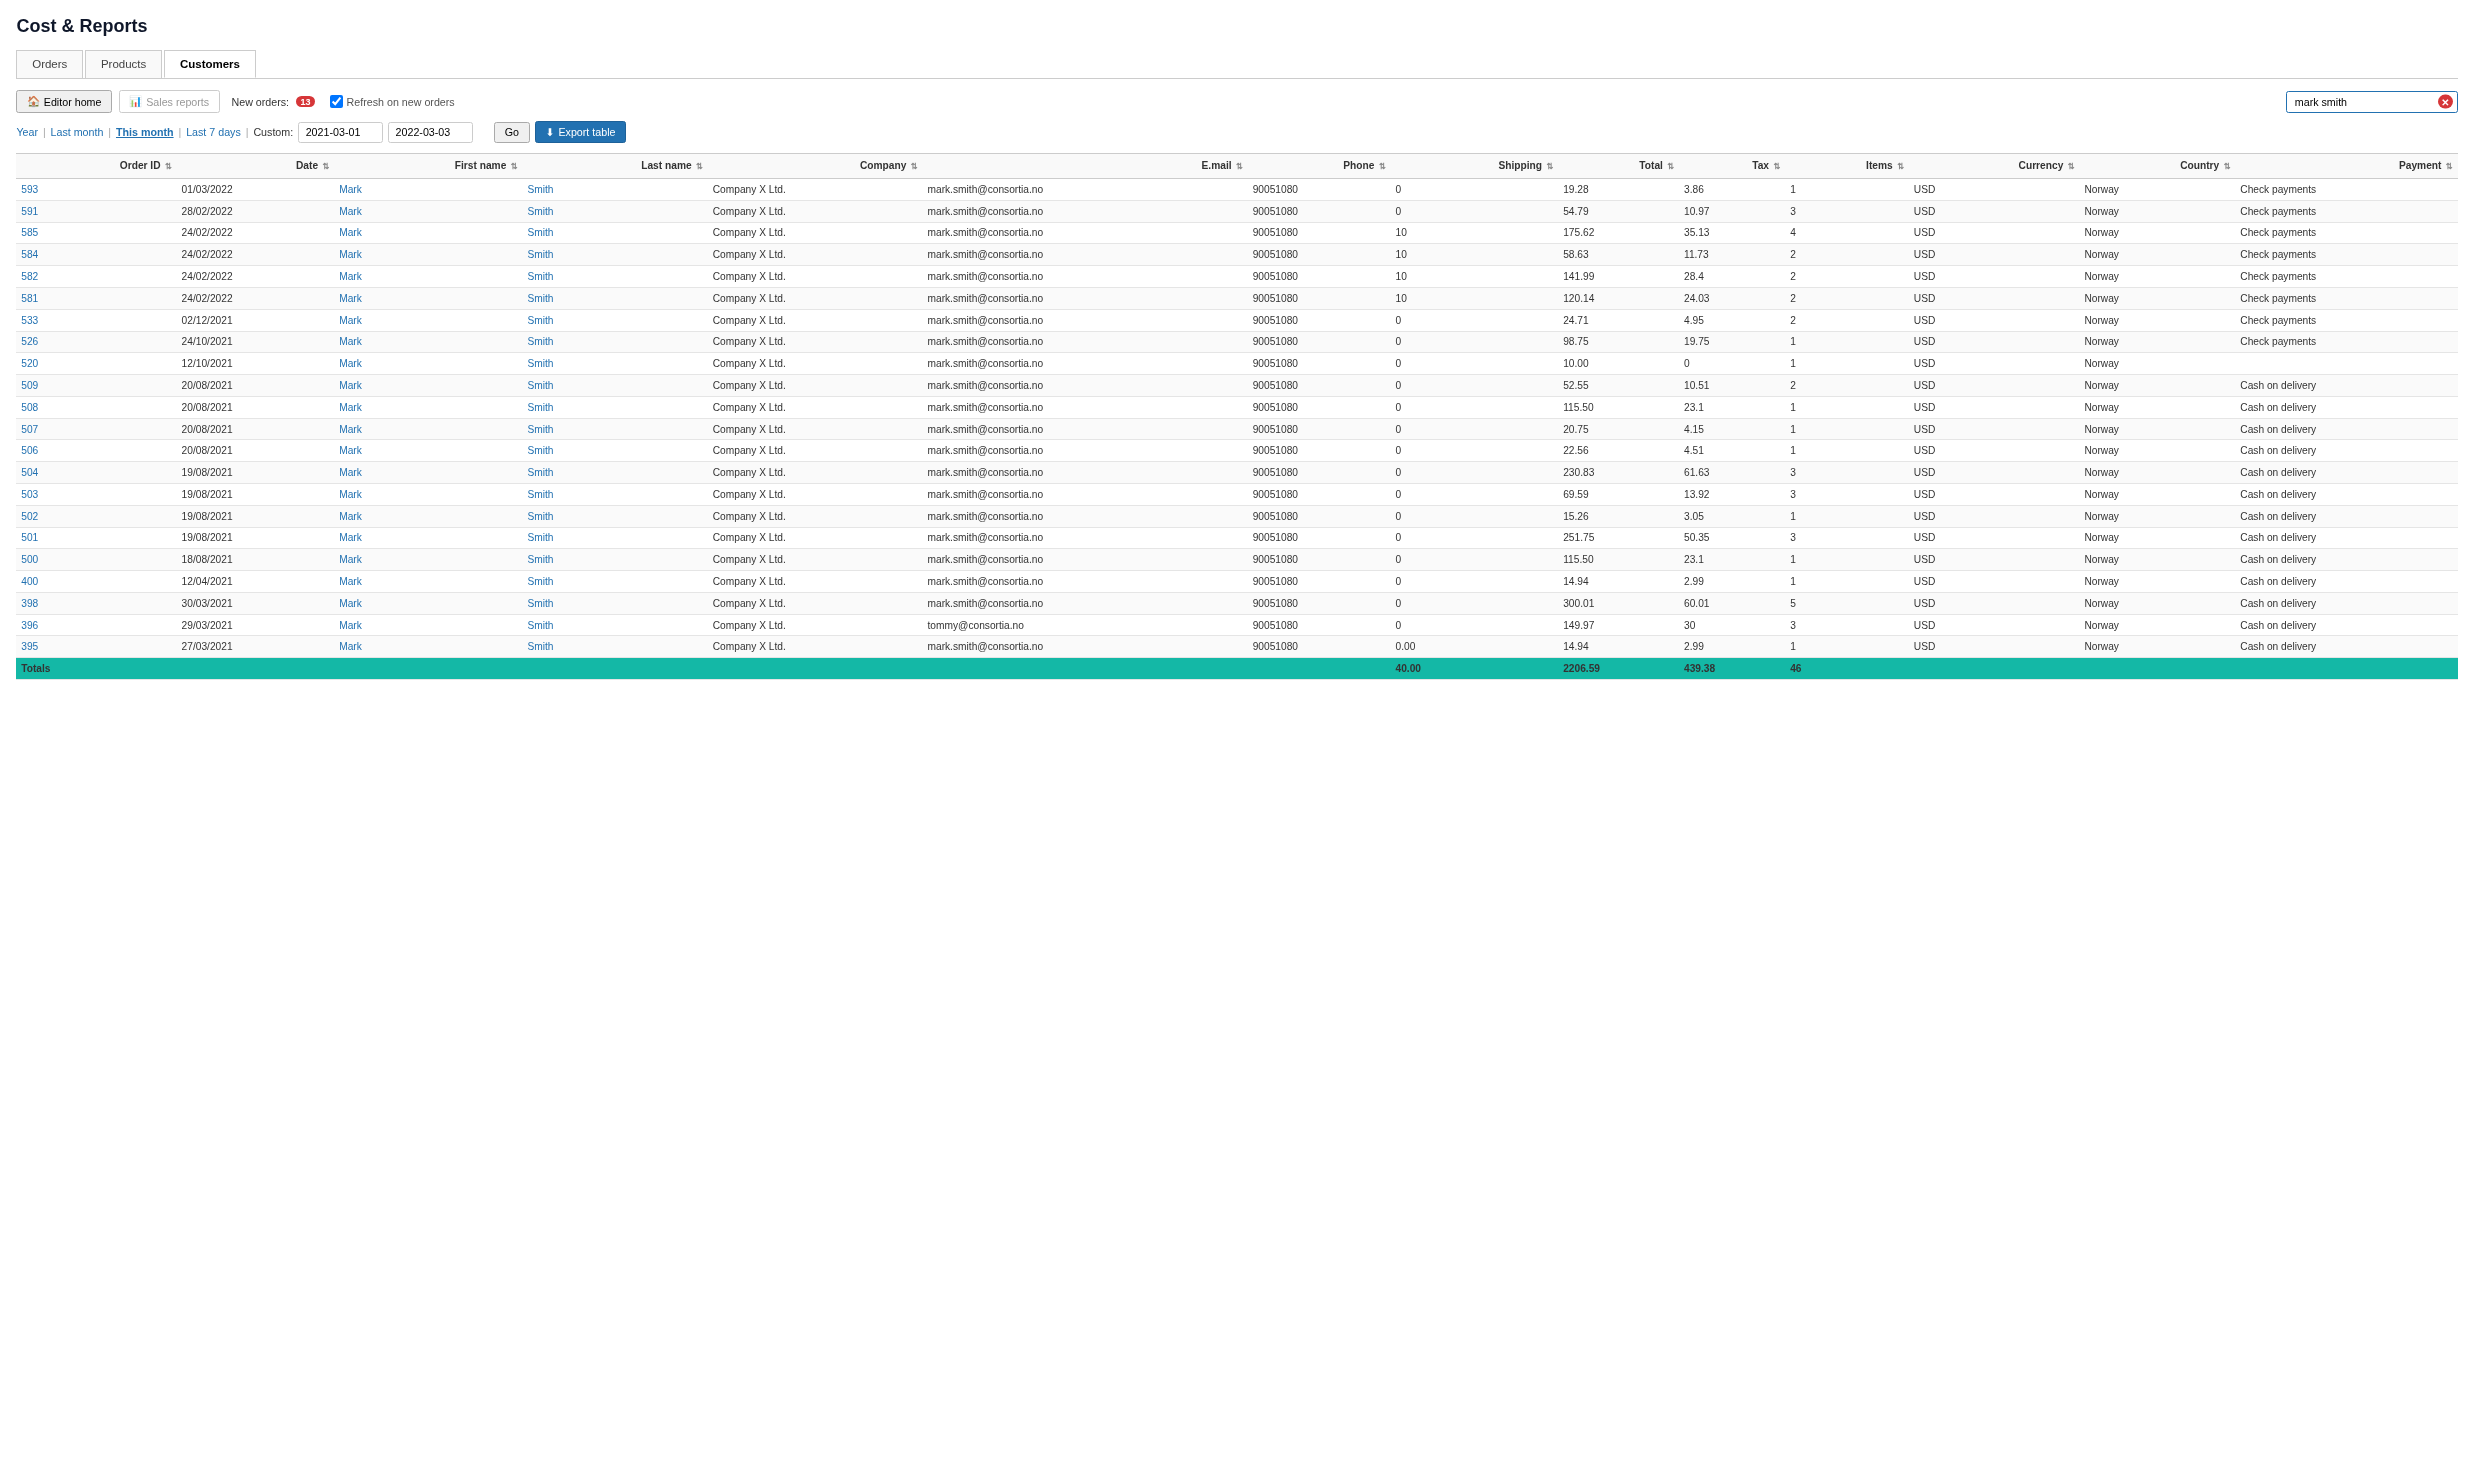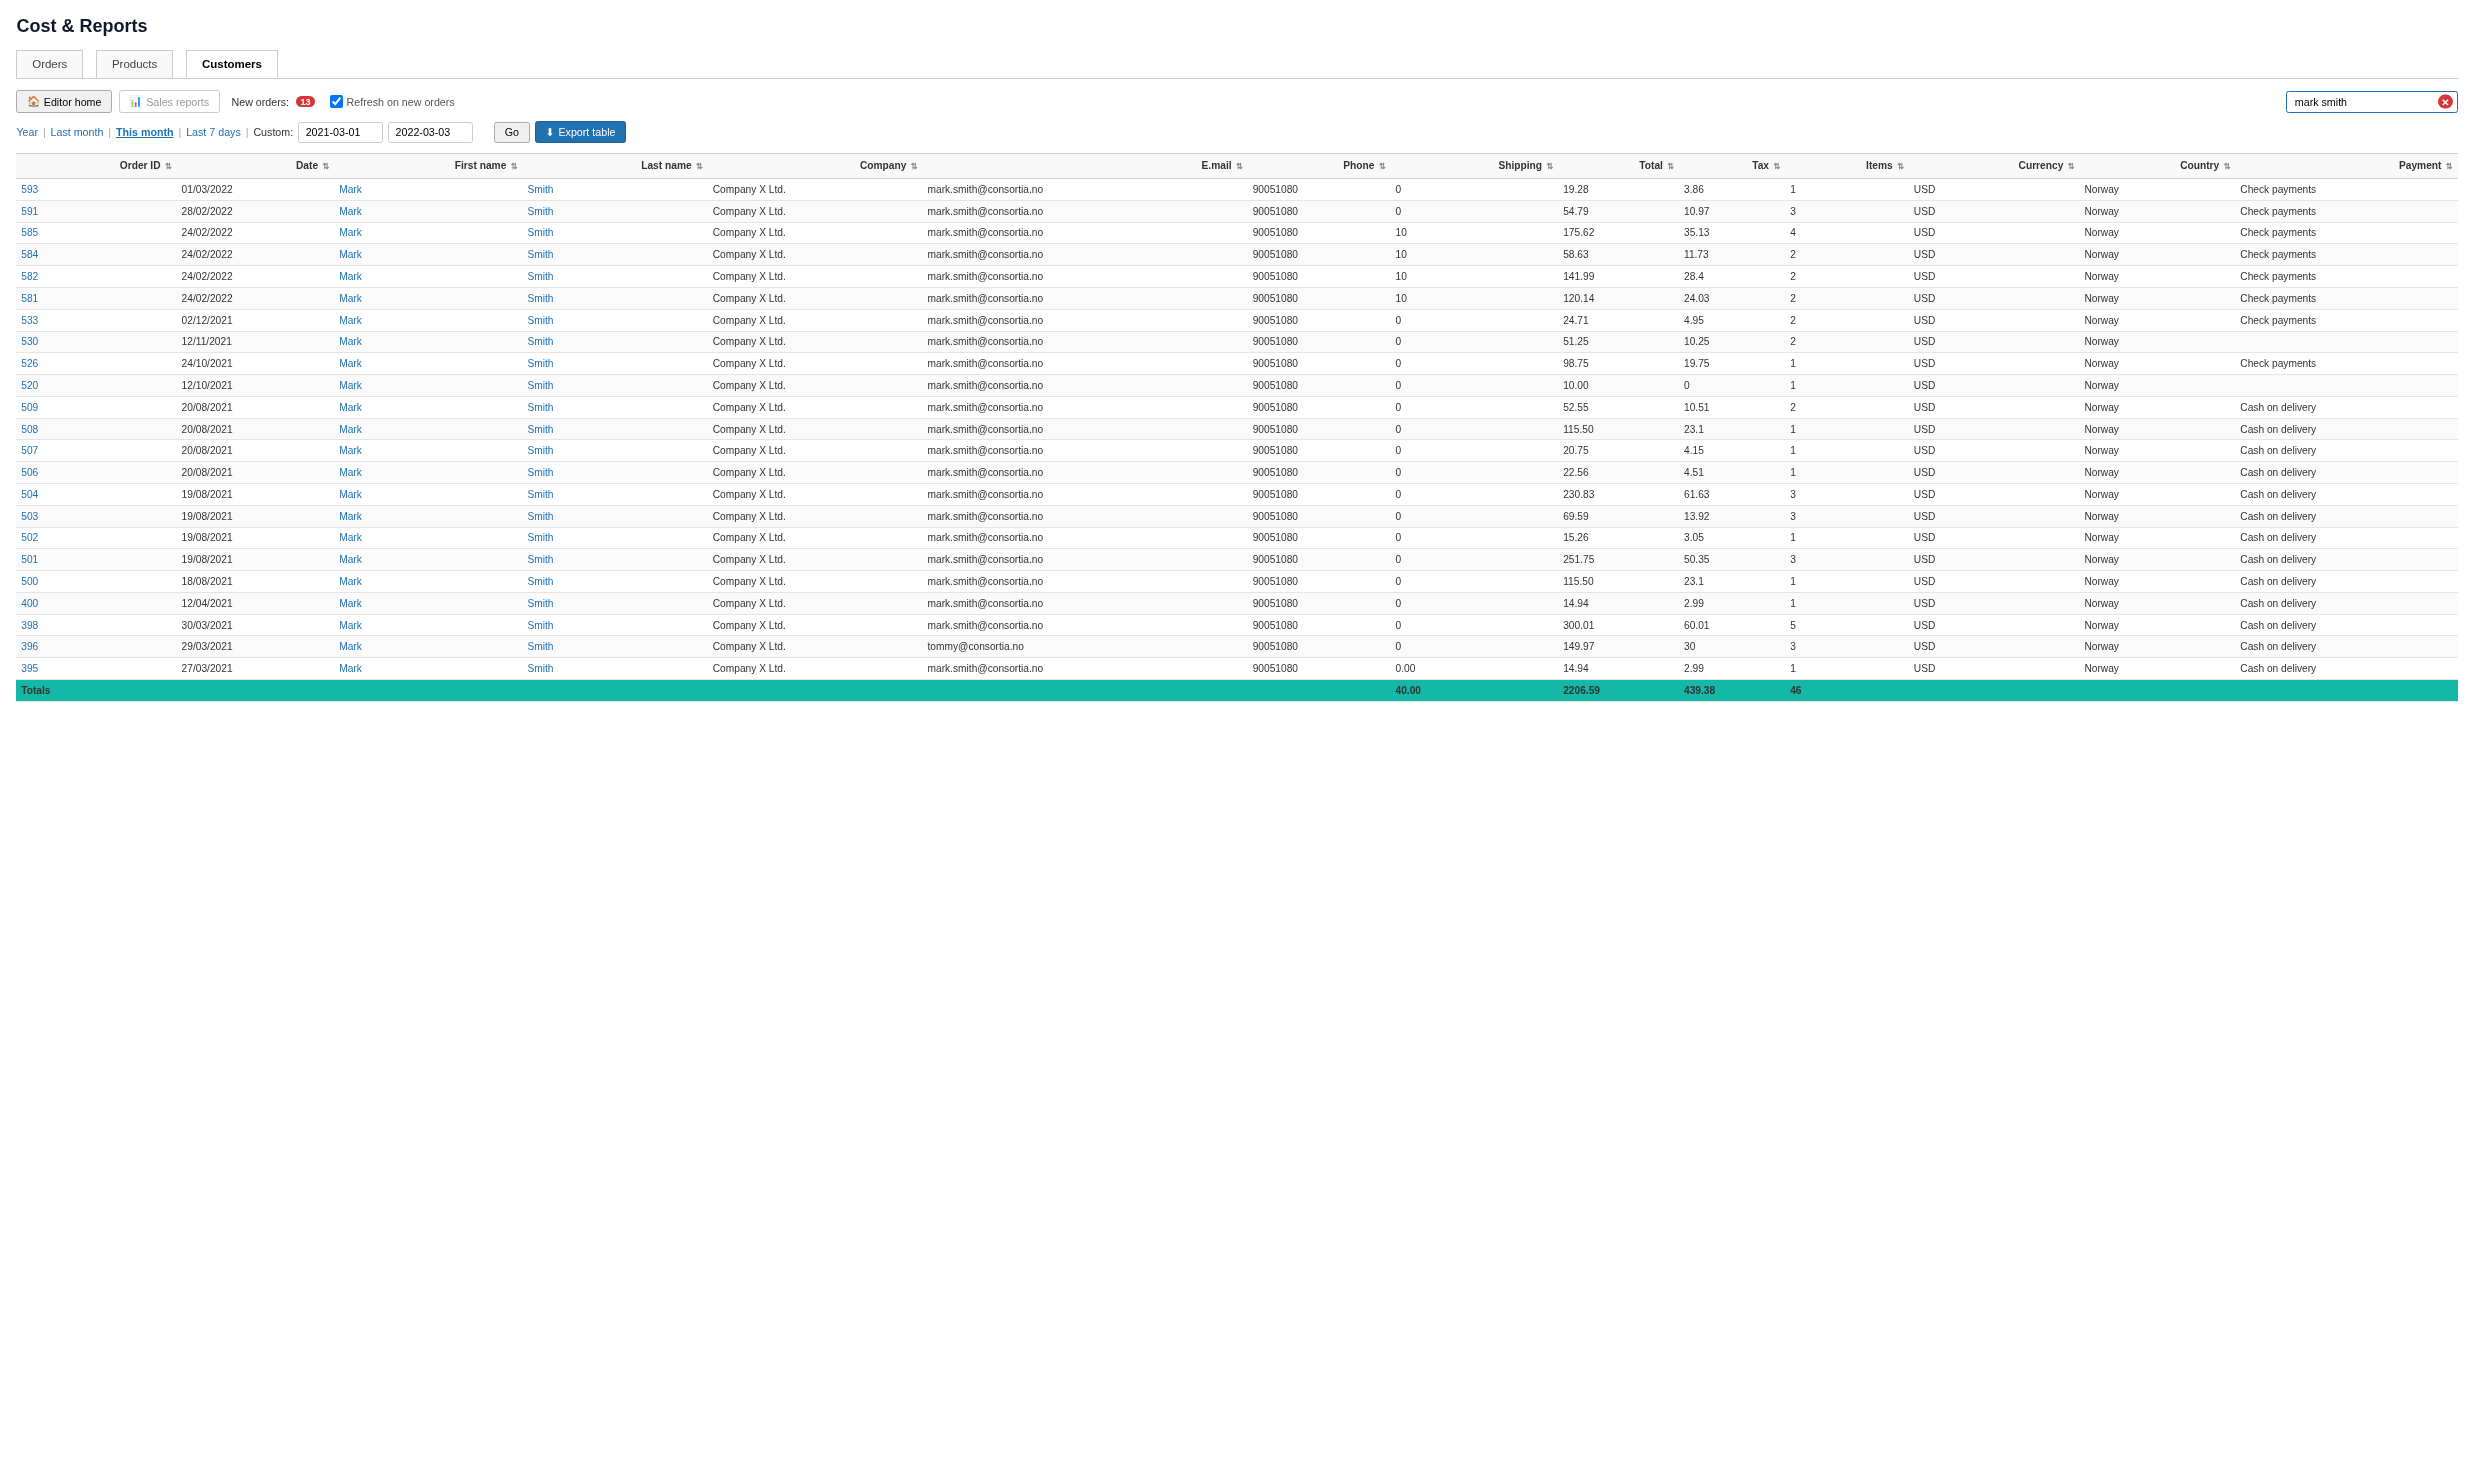--- a/index.html
+++ b/index.html
@@ -1,20 +1,20 @@
 <!DOCTYPE html>
 <html style="font-size:13px"><head>
   <meta charset="utf-8">
   <style>
     * { box-sizing: border-box; margin: 0; padding: 0; }
     body { font-family: -apple-system, BlinkMacSystemFont, 'Segoe UI', Arial, sans-serif; font-size: 10.7px; background: #f1f1f1; color: #333; }
     .page-wrapper { background: #fff; padding: 16.4px; min-height: 100vh; }
     h1 { font-size: 18px; font-weight: 600; margin-bottom: 13px; color: #0f172a; }
     .tabs { display: flex; border-bottom: 1.6px solid #ccc; margin-bottom: 11.5px; }
-    .tab { padding: 6.6px 14.8px; font-size: 11.5px; cursor: pointer; border: 0.8px solid #ccc; border-bottom: none; background: #f9f9f9; color: #444; margin-right: 13px; font-weight: 500; }
+    .tab { padding: 6.6px 14.8px; font-size: 11.5px; cursor: pointer; border: 0.8px solid #ccc; border-bottom: none; background: #f9f9f9; color: #444; margin-right: 2px; font-weight: 500; }
     .tab.active { background: #fff; border-bottom: 1.6px solid #fff; font-weight: 700; color: #000; }
     .toolbar { display: flex; align-items: center; gap: 6.6px; margin-bottom: 8.2px; flex-wrap: wrap; }
     .btn { padding: 4.1px 9.8px; font-size: 10.7px; border: 0.8px solid #ccc; background: #fff; cursor: pointer; border-radius: 2.5px; display: flex; align-items: center; gap: 3.3px; }
     .btn-home { background: #f0f0f0; border: 0.8px solid #aaa; }
     .badge { background: #d63638; color: #fff; border-radius: 8.2px; padding: 0.8px 4.9px; font-size: 9px; font-weight: 700; }
     .checkbox-label { display: flex; align-items: center; gap: 3.3px; font-size: 10.7px; color: #555; }
     .filter-row { display: flex; align-items: center; gap: 4.9px; margin-bottom: 9.8px; font-size: 10.7px; }
     .filter-row a { color: #2271b1; text-decoration: none; cursor: pointer; }
     .filter-row a.active { font-weight: 700; text-decoration: underline; }
     .filter-row .sep { color: #aaa; }
@@ -211,36 +211,20 @@
           <td>90051080</td>
           <td>0</td>
           <td>24.71</td>
           <td>4.95</td>
           <td>2</td>
           <td>USD</td>
           <td>Norway</td>
           <td>Check payments</td>
         </tr>
         <tr>
-          <td><a class="link" href="#">530</a></td>
-          <td>12/11/2021</td>
-          <td><a class="link" href="#">Mark</a></td>
-          <td><a class="link" href="#">Smith</a></td>
-          <td>Company X Ltd.</td>
-          <td>mark.smith@consortia.no</td>
-          <td>90051080</td>
-          <td>0</td>
-          <td>51.25</td>
-          <td>10.25</td>
-          <td>2</td>
-          <td>USD</td>
-          <td>Norway</td>
-          <td></td>
-        </tr>
-        <tr>
           <td><a class="link" href="#">526</a></td>
           <td>24/10/2021</td>
           <td><a class="link" href="#">Mark</a></td>
           <td><a class="link" href="#">Smith</a></td>
           <td>Company X Ltd.</td>
           <td>mark.smith@consortia.no</td>
           <td>90051080</td>
           <td>0</td>
           <td>98.75</td>
           <td>19.75</td>

